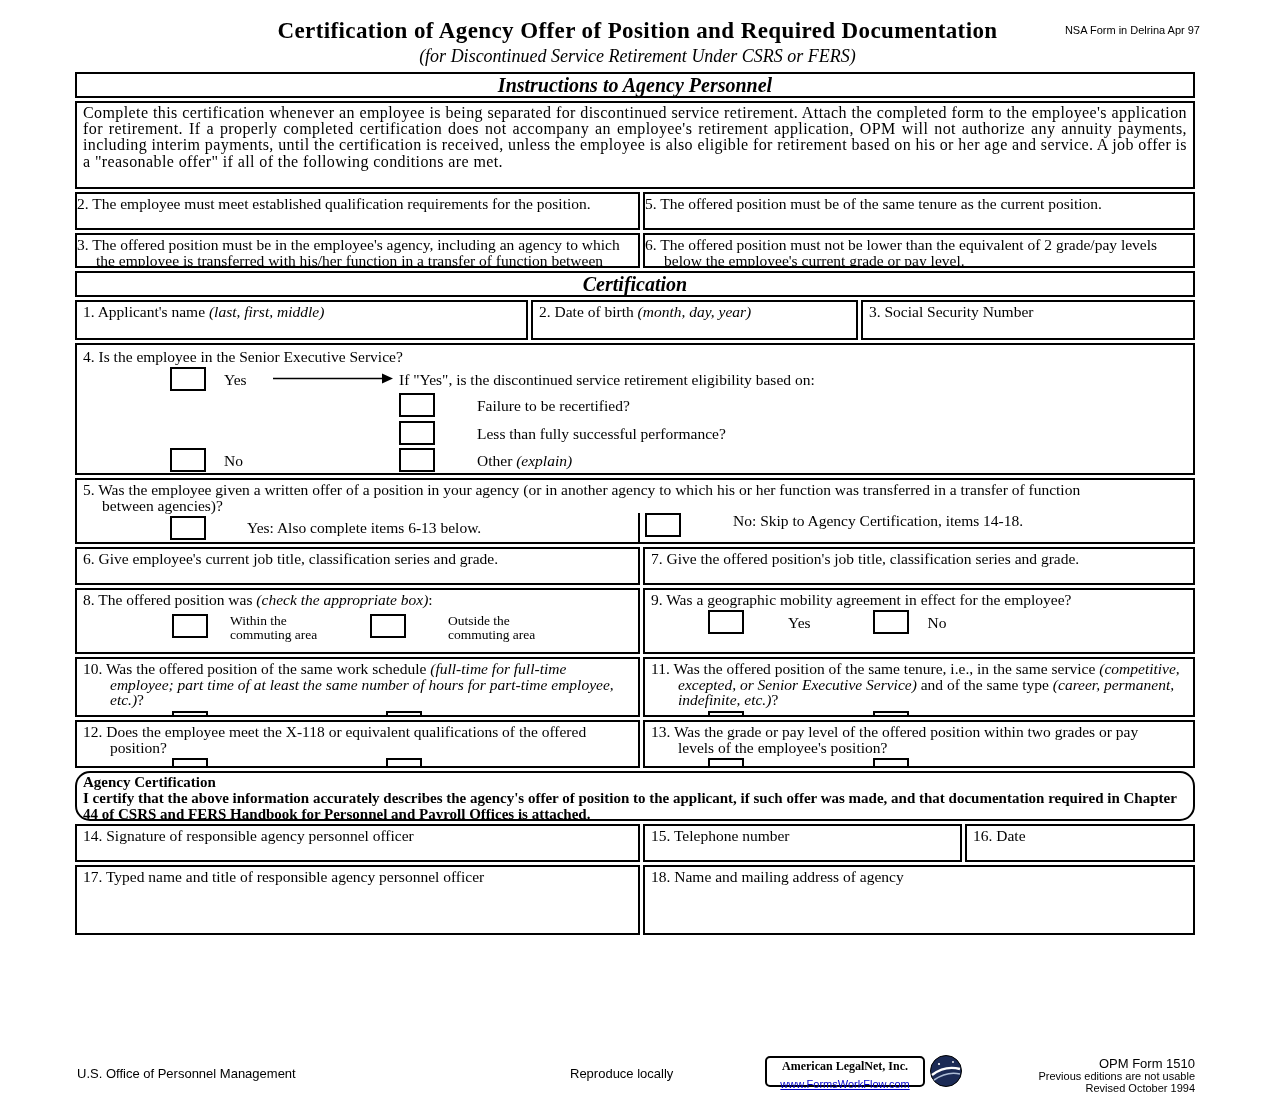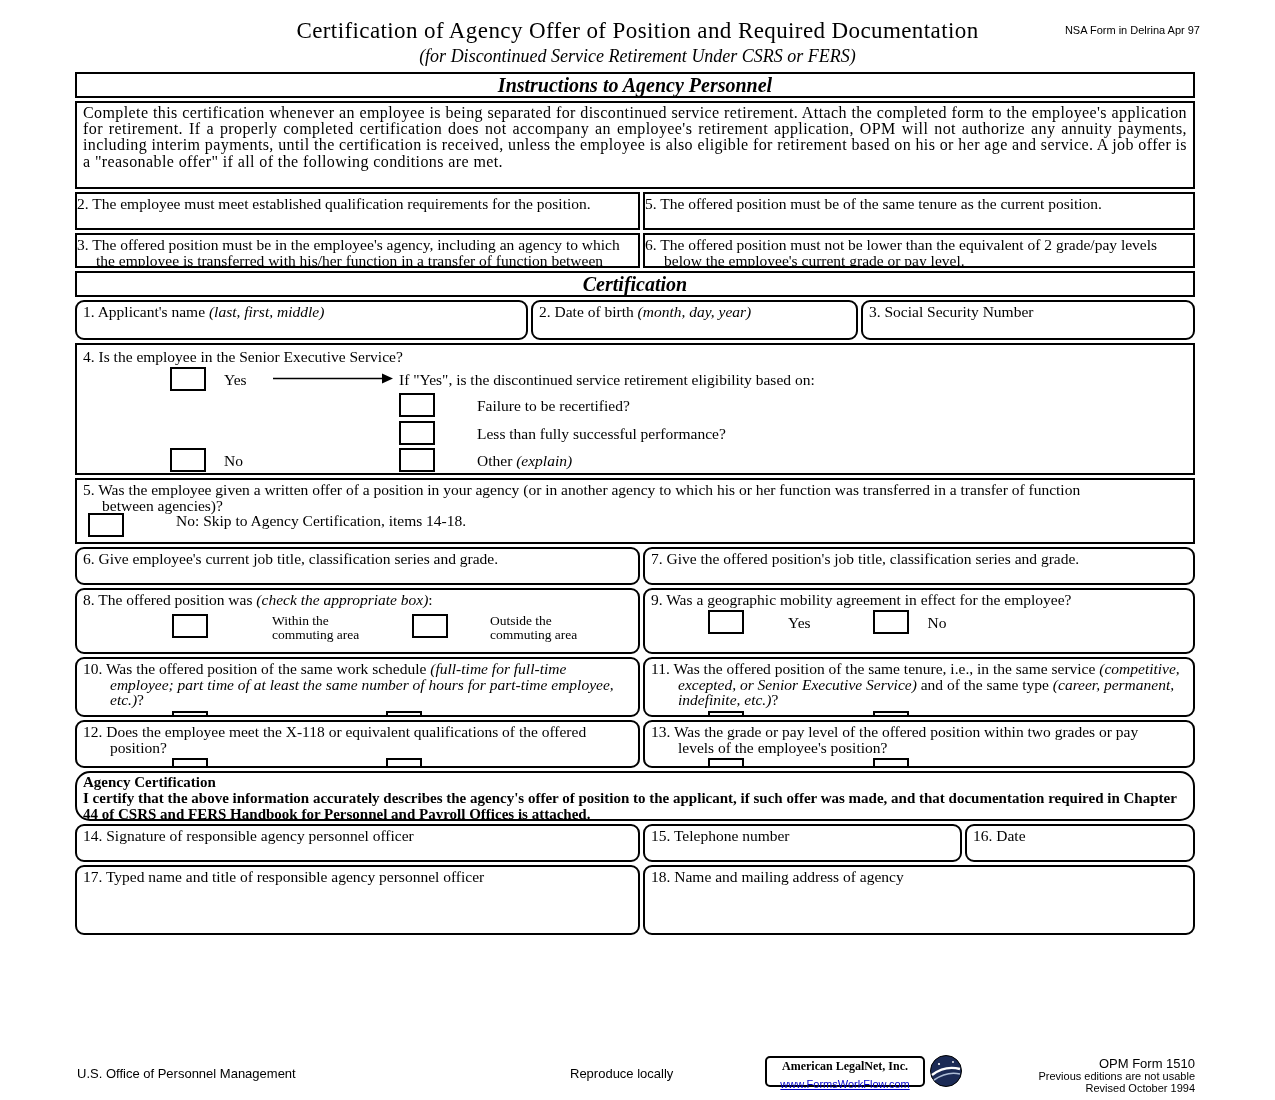--- a/index.html
+++ b/index.html
@@ -8,32 +8,32 @@
     width: 1275px; height: 1100px; overflow: hidden; position: relative;
     font-family: "Liberation Serif", serif; color: #000;
   }
   .it { font-style: italic; }
   .page { position: relative; width: 1275px; height: 1100px; }
 
   .corner-note {
     position: absolute; top: 24px; right: 75px;
     font-family: "Liberation Sans", sans-serif; font-size: 11px;
   }
-  .title { padding-top: 18px; text-align: center; font-size: 23px; font-weight: normal; letter-spacing: .4px; }
+  .title { padding-top: 18px; text-align: center; font-size: 23px; font-weight: bold; letter-spacing: .4px; }
   .subtitle { text-align: center; font-size: 18px; font-style: italic; margin-top: 2px; margin-bottom: 5px; }
 
   .form-col { margin-left: 75px; width: 1120px; display: flex; flex-direction: column; gap: 3px; }
   .box { border: 2px solid #000; background: #fff; overflow: hidden; }
   .section-header { text-align: center; font-size: 20px; line-height: 22px; font-weight: bold; font-style: italic; height: 26px; }
   .instr-body {
     height: 88px; padding: 2px 6px; font-size: 16px; line-height: 16.2px;
     letter-spacing: .4px; text-align: justify;
   }
   .row { display: flex; gap: 3px; }
-  .cell { padding: 2px 6px; border-radius: 9px; }
+  .cell { padding: 2px 6px; }
   .lbl { font-size: 15.5px; line-height: 15.5px; }
   .cond { font-size: 15.5px; line-height: 16px; padding: 2px 8px; }
   .hang  { padding-left: 19px; text-indent: -19px; }
   .hang2 { padding-left: 27px; text-indent: -27px; }
   .cb { width: 36px; height: 24px; border: 2px solid #000; background: #fff; flex: none; }
   .abs { position: absolute; }
   .cbrow { display: flex; align-items: flex-start; }
   .small2 { font-size: 13.5px; line-height: 14.5px; width: 112px; display: inline-block; }
 
   .item4 { position: relative; height: 132px; }
@@ -113,20 +113,24 @@
       <span class="lbl abs" style="left:400px;top:81px">Less than fully successful performance?</span>
       <div class="cb abs" style="left:322px;top:103px"></div>
       <span class="lbl abs" style="left:400px;top:108px"><span>Other </span><span class="it">(explain)</span></span>
       <div class="cb abs" style="left:93px;top:103px"></div>
       <span class="lbl abs" style="left:147px;top:108px">No</span>
     </div>
 
     <div class="box item5">
       <div class="lbl hang" style="max-width:1040px">5. Was the employee given a written offer of a position in your agency (or in another agency to which his or her function was transferred in a transfer of function between agencies)?</div>
       <div class="i5row">
+        <div class="i5left">
+          <div class="cb" style="margin-left:87px"></div>
+          <span class="lbl" style="margin-left:41px">Yes: Also complete items 6-13 below.</span>
+        </div>
         <div class="i5right">
           <div class="cb" style="margin-left:5px"></div>
           <span class="lbl" style="margin-left:52px">No: Skip to Agency Certification, items 14-18.</span>
         </div>
       </div>
     </div>
 
     <div class="row" style="height:38px">
       <div class="box cell" style="flex:0 0 565px">
         <div class="lbl hang">6. Give employee's current job title, classification series and grade.</div>
@@ -134,21 +138,21 @@
       <div class="box cell" style="flex:1">
         <div class="lbl hang" style="max-width:515px">7. Give the offered position's job title, classification series and grade.</div>
       </div>
     </div>
 
     <div class="row" style="height:66px">
       <div class="box cell" style="flex:0 0 565px">
         <div class="lbl"><span>8. The offered position was </span><span class="it">(check the appropriate box)</span><span>:</span></div>
         <div class="cbrow" style="margin-top:6px">
           <div class="cb" style="margin-left:89px"></div>
-          <span class="lbl small2" style="margin-left:64px">Within the commuting area</span>
+          <span class="lbl small2" style="margin-left:22px">Within the commuting area</span>
           <div class="cb" style="margin-left:28px"></div>
           <span class="lbl small2" style="margin-left:42px">Outside the commuting area</span>
         </div>
       </div>
       <div class="box cell" style="flex:1">
         <div class="lbl hang" style="max-width:470px">9. Was a geographic mobility agreement in effect for the employee?</div>
         <div class="cbrow" style="margin-top:2px">
           <div class="cb" style="margin-left:57px"></div>
           <span class="lbl" style="margin-left:44px;margin-top:5px">Yes</span>
           <div class="cb" style="margin-left:62px"></div>

